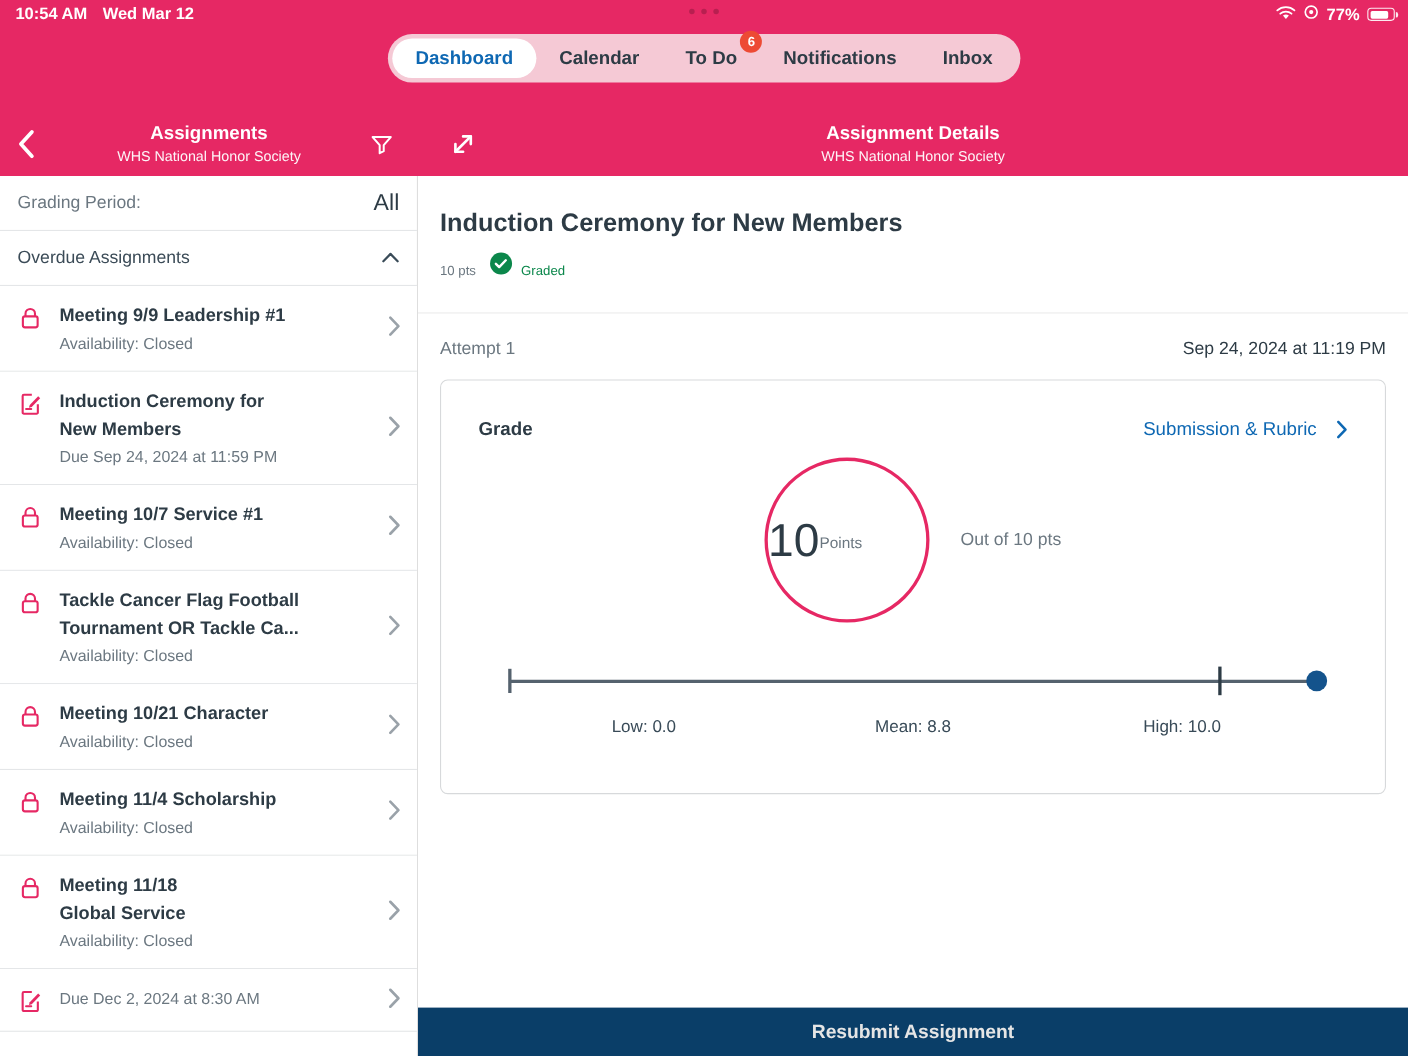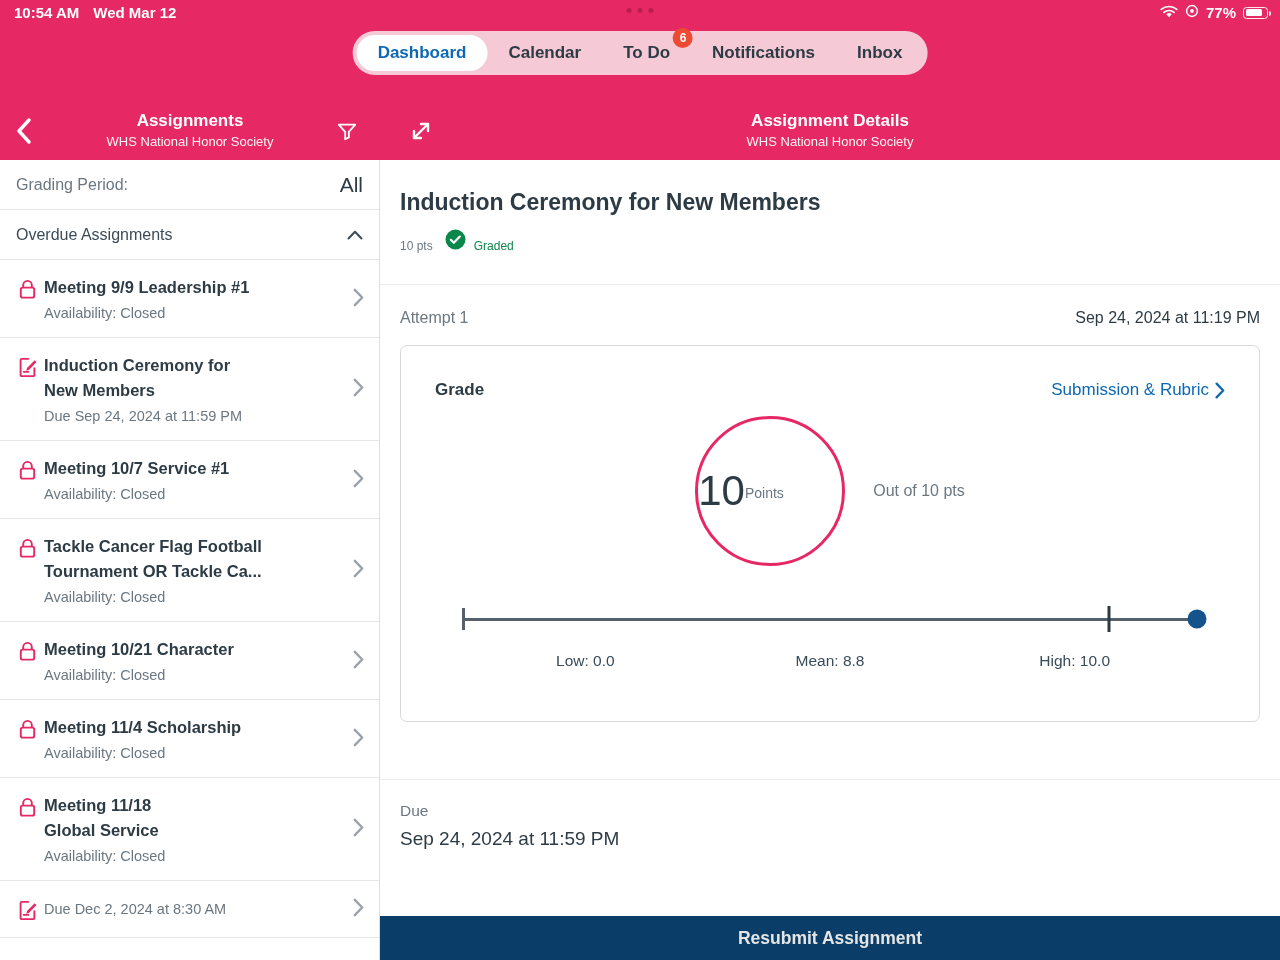--- a/index.html
+++ b/index.html
@@ -44,42 +44,42 @@
 
   
   .left-panel{position:absolute;left:0;top:160px;width:380px;height:800px;background:#fff;border-right:1px solid #DEDEDE;overflow:hidden;}
   .grading-row{height:50px;display:flex;align-items:center;justify-content:space-between;padding:0 16px;border-bottom:1px solid var(--border);}
   .grading-label{font-size:16px;color:var(--gray);}
   .grading-value{font-size:21px;color:var(--navy);}
   .section-row{height:50px;display:flex;align-items:center;justify-content:space-between;padding:0 16px;border-bottom:1px solid var(--border);}
   .section-label{font-size:16px;color:#3B4B57;}
   .list-item{display:flex;align-items:flex-start;padding:15px 12px 14px 16px;border-bottom:1px solid var(--border);cursor:pointer;background:#fff;}
   .item-icon{width:24px;height:24px;flex:0 0 24px;margin-top:3px;}
-  .item-text{flex:1;margin-left:4px;}
+  .item-text{flex:1;margin-left:14px;}
   .item-title{font-size:16.5px;font-weight:700;color:var(--navy);line-height:25px;white-space:pre-line;max-width:250px;}
   .item-sub{font-size:14.5px;color:var(--gray);margin-top:3px;line-height:20px;}
   .chev{align-self:center;margin-left:6px;flex:0 0 14px;}
 
   
   .right-panel{position:absolute;left:380px;top:160px;width:900px;height:800px;background:#fff;}
   .detail-inner{padding:0 20px;}
   .assignment-title{font-size:23px;font-weight:700;color:var(--navy);margin-top:29px;}
   .points-row{display:flex;align-items:flex-end;gap:8px;margin-top:13px;font-size:12px;}
   .points-text{color:var(--gray);margin-right:4px;}
   .graded-text{color:var(--green);}
   .hr{height:1px;background:#ECECEC;}
   .hr.full{margin:0 -20px;}
   .attempt-row{display:flex;align-items:center;justify-content:space-between;margin:24px 0 18px;}
   .attempt-label{font-size:16px;color:var(--gray);}
   .attempt-date{font-size:16px;color:var(--navy);}
 
   .grade-card{border:1px solid #D7D9DB;border-radius:7px;height:377px;position:relative;padding:34px;}
   .grade-card-top{display:flex;align-items:center;justify-content:space-between;}
   .grade-title{font-size:17px;font-weight:700;color:var(--navy);}
-  .rubric-link{font-size:17px;color:var(--link);display:flex;align-items:center;gap:6px;cursor:pointer;}
+  .rubric-link{font-size:17px;color:var(--link);display:flex;align-items:center;gap:18px;cursor:pointer;}
   .score-group{display:flex;align-items:center;justify-content:center;gap:28px;margin-top:16px;}
   .score-circle{width:150px;height:150px;border:3px solid var(--accent);border-radius:50%;display:flex;flex-direction:row;align-items:center;}
   .score-num{font-size:42px;color:var(--navy);line-height:44px;}
   .score-unit{font-size:14px;color:var(--gray);margin-top:4px;}
   .out-of{font-size:16px;color:var(--gray);}
   .stat-slider{position:relative;height:30px;margin:38px 28px 0;}
   .stat-line{position:absolute;left:0;right:0;top:50%;height:3px;margin-top:-1.5px;background:#55626E;border-radius:2px;}
   .stat-cap{position:absolute;left:0;top:50%;width:3px;height:22px;transform:translate(-1px,-50%);background:#55626E;}
   .mean-tick{position:absolute;top:50%;width:3px;height:26px;transform:translate(-50%,-50%);background:var(--navy);}
   .score-dot{position:absolute;top:50%;width:19px;height:19px;border-radius:50%;transform:translate(-50%,-50%);background:#14538C;}
@@ -356,21 +356,16 @@
         <div class="mean-tick" style="left: 88%;"></div>
         <div class="score-dot" style="left: 100%;"></div>
       </div>
       <div class="stat-labels">
         <div>Low: 0.0</div>
         <div>Mean: 8.8</div>
         <div>High: 10.0</div>
       </div>
     </div>
 
-    <div class="due-section">
-      <div class="hr full"></div>
-      <div class="due-label">Due</div>
-      <div class="due-value">Sep 24, 2024 at 11:59 PM</div>
-    </div>
   </div>
 </div>
 
 <button class="resubmit-btn">Resubmit Assignment</button>
 
 </body></html>

